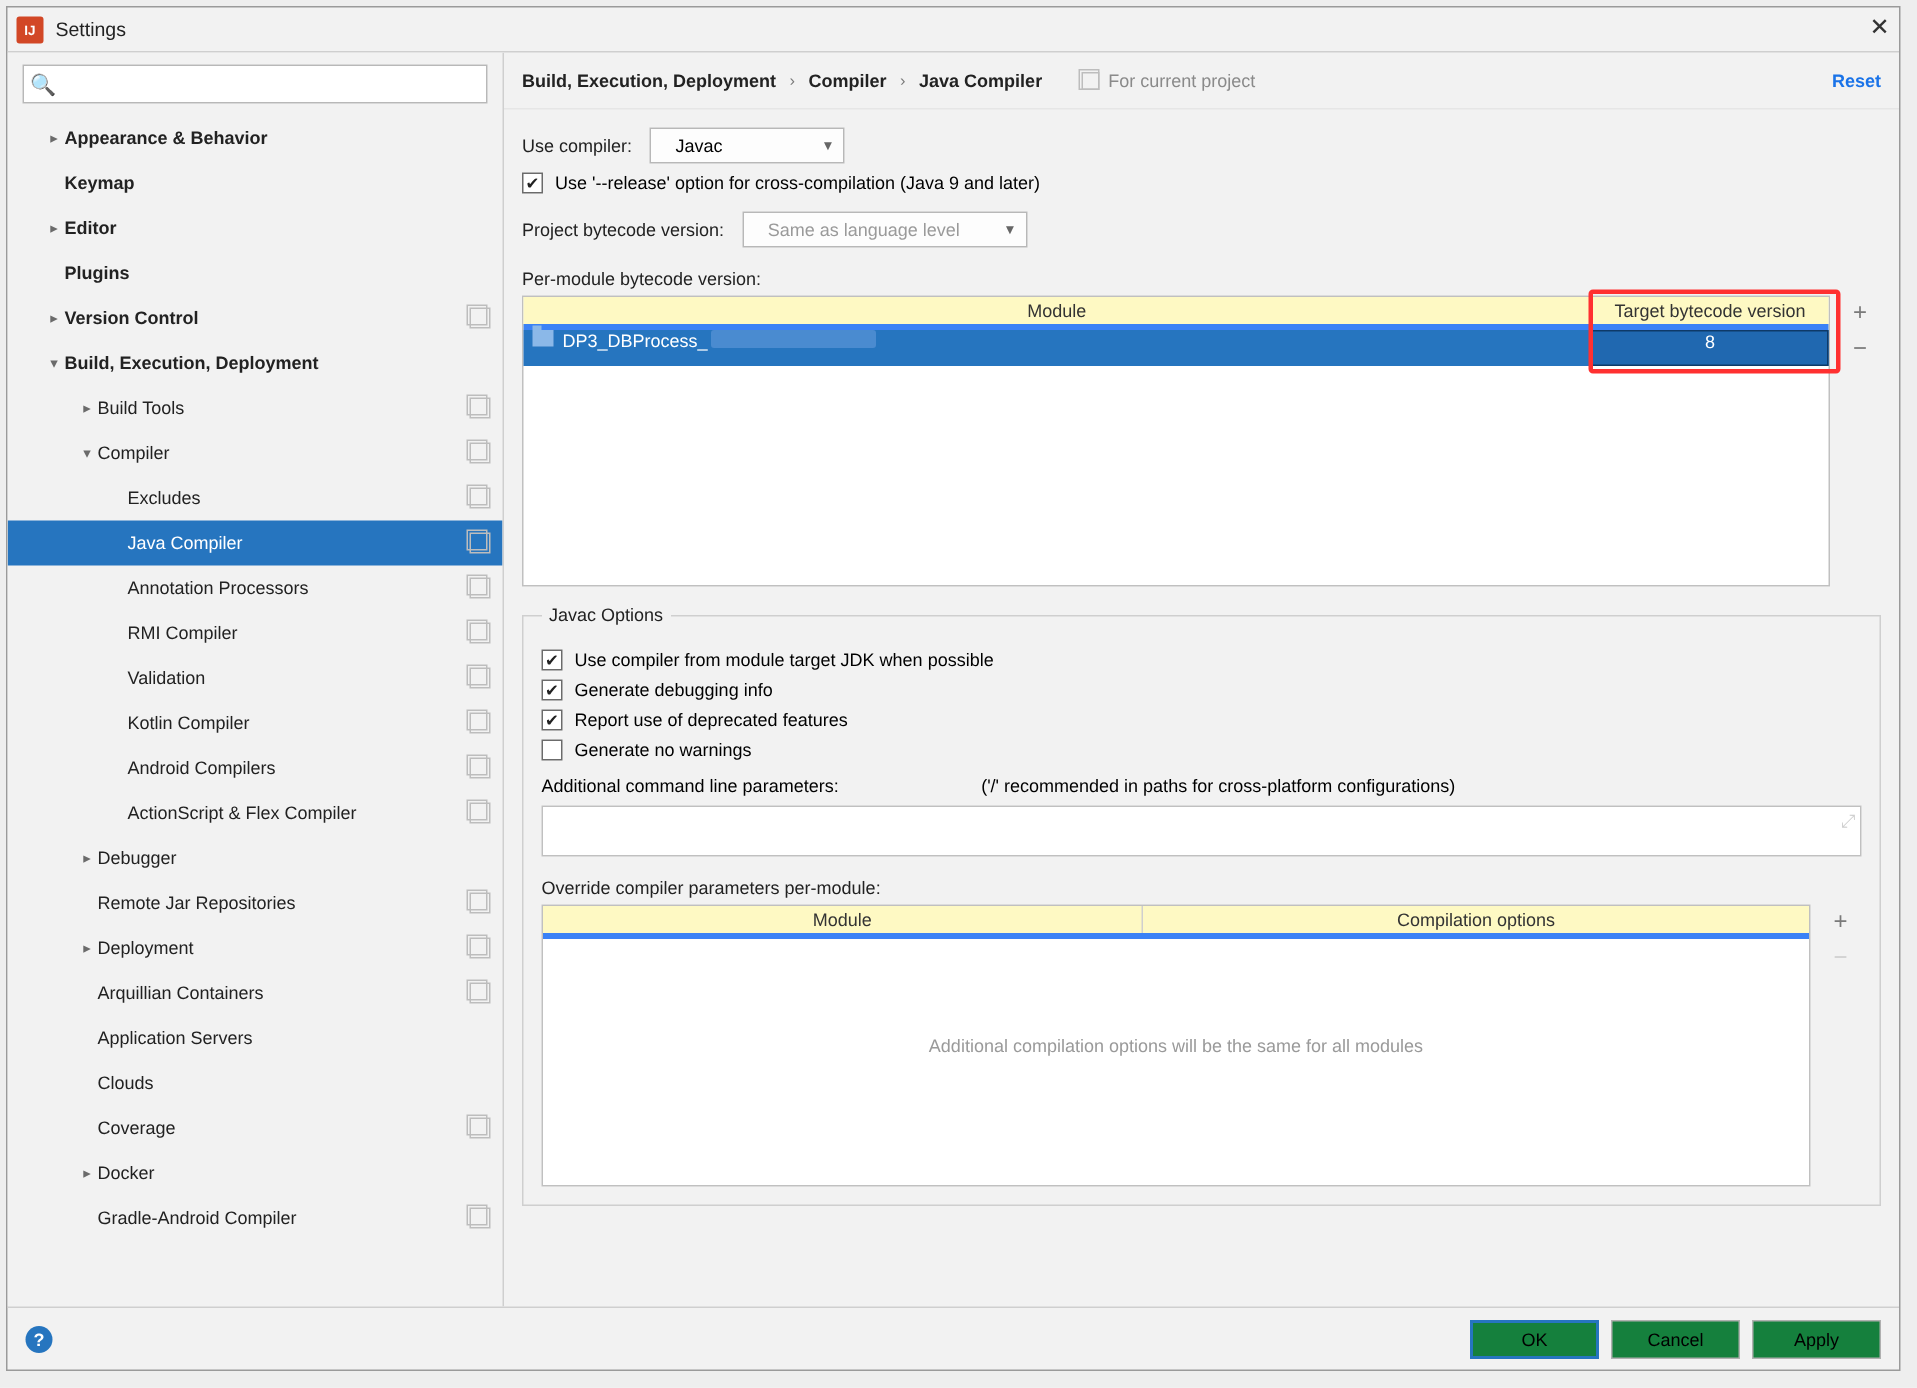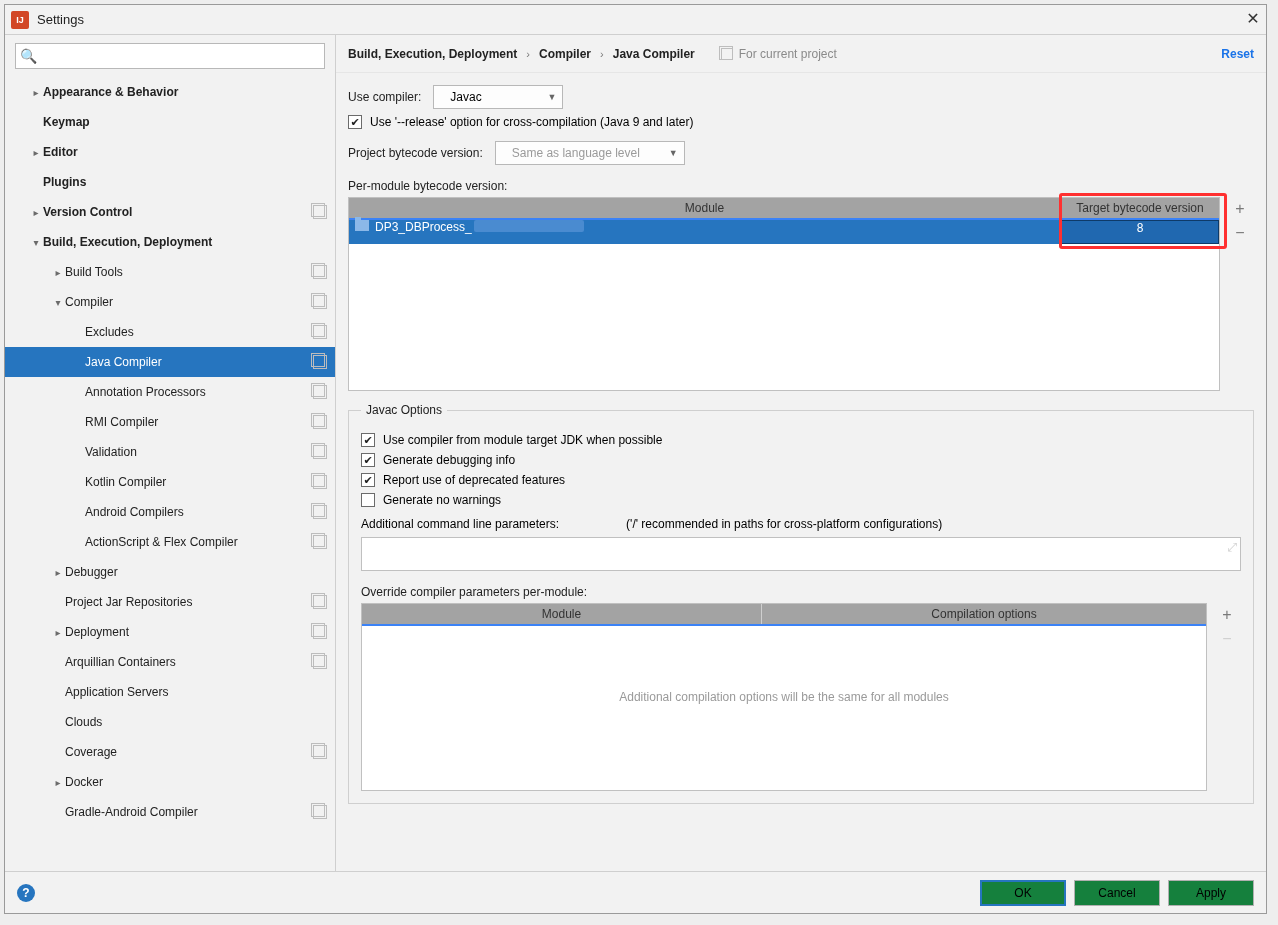--- a/index.html
+++ b/index.html
@@ -32,21 +32,21 @@
   .pane{flex:1;overflow-y:auto;padding:6px 12px}
   .row{display:flex;align-items:center;margin:6px 0}
   .lab{color:#222}
   .sel-box{border:1px solid #b8b8b8;background:#fdfdfd;height:24px;display:flex;align-items:center;padding:0 20px 0 16px;position:relative;min-width:130px}
   .sel-box .dd{position:absolute;right:6px;color:#666;font-size:9px}
   .cb{width:14px;height:14px;border:1px solid #6b6b6b;margin-right:8px;display:inline-flex;align-items:center;justify-content:center;background:#fff}
   .cb.on::after{content:"✔";font-size:11px;color:#222}
   .section{color:#222;margin:14px 0 4px}
   .tblwrap{display:flex}
   .tbl{flex:1;border:1px solid #c0c0c0;background:#fff}
-  .tbl .hdr{display:flex;background:#a3a3a3;border-bottom:2px solid #3b82f6;height:22px}
+  .tbl .hdr{display:flex;background:#fef9c3;border-bottom:4px solid #3b82f6;height:22px}
   .tbl .hdr .hc{border-right:1px solid #cfcfcf;display:flex;align-items:center;justify-content:center;color:#333}
   .tbl .hdr .hc:last-child{border-right:none}
   .tbl .body1{height:170px}
   .tbl .rw{display:flex;height:24px;align-items:center}
   .tbl .rw.selrow{background:#2675bf;color:#fff}
   .tbl .cell{display:flex;align-items:flex-start;padding:0 6px;height:100%}
   .sidebtn{width:28px;display:flex;flex-direction:column;margin-left:6px}
   .sidebtn .b{height:24px;border:1px solid transparent;display:flex;align-items:center;justify-content:center;color:#7a7a7a;font-size:16px;cursor:pointer}
   .highlight-box{position:absolute;border:3px solid #ff3030;border-radius:3px;pointer-events:none}
   fieldset{border:1px solid #cfcfcf;padding:10px 12px 12px;margin:12px 0}
@@ -153,21 +153,21 @@
             <span class="arr"></span>
             <span class="lbl">ActionScript &amp; Flex Compiler</span>
             <span class="badge copy-ico"></span>
           </div>
           <div class="node i1">
             <span class="arr">▸</span>
             <span class="lbl">Debugger</span>
           </div>
           <div class="node i1">
             <span class="arr"></span>
-            <span class="lbl">Project Jar Repositories</span>
+            <span class="lbl">Remote Jar Repositories</span>
             <span class="badge copy-ico"></span>
           </div>
           <div class="node i1">
             <span class="arr">▸</span>
             <span class="lbl">Deployment</span>
             <span class="badge copy-ico"></span>
           </div>
           <div class="node i1">
             <span class="arr"></span>
             <span class="lbl">Arquillian Containers</span>
@@ -270,21 +270,21 @@
           <div class="row">
               <span class="cb on"></span>
               <span>Report use of deprecated features</span>
             </div>
           <div class="row">
               <span class="cb"></span>
               <span>Generate no warnings</span>
             </div>
           <div class="row" style="margin-top:10px">
             <span>Additional command line parameters:</span>
-            <span style="margin-left:67px">('/' recommended in paths for cross-platform configurations)</span>
+            <span style="margin-left:95px">('/' recommended in paths for cross-platform configurations)</span>
           </div>
           <div class="txtarea">
               <span class="exp">⤢</span>
             </div>
 
           <div class="section">Override compiler parameters per-module:</div>
           <div class="tblwrap">
             <div class="tbl">
               <div class="hdr">
                 <div class="hc" style="width:400px">Module</div>

